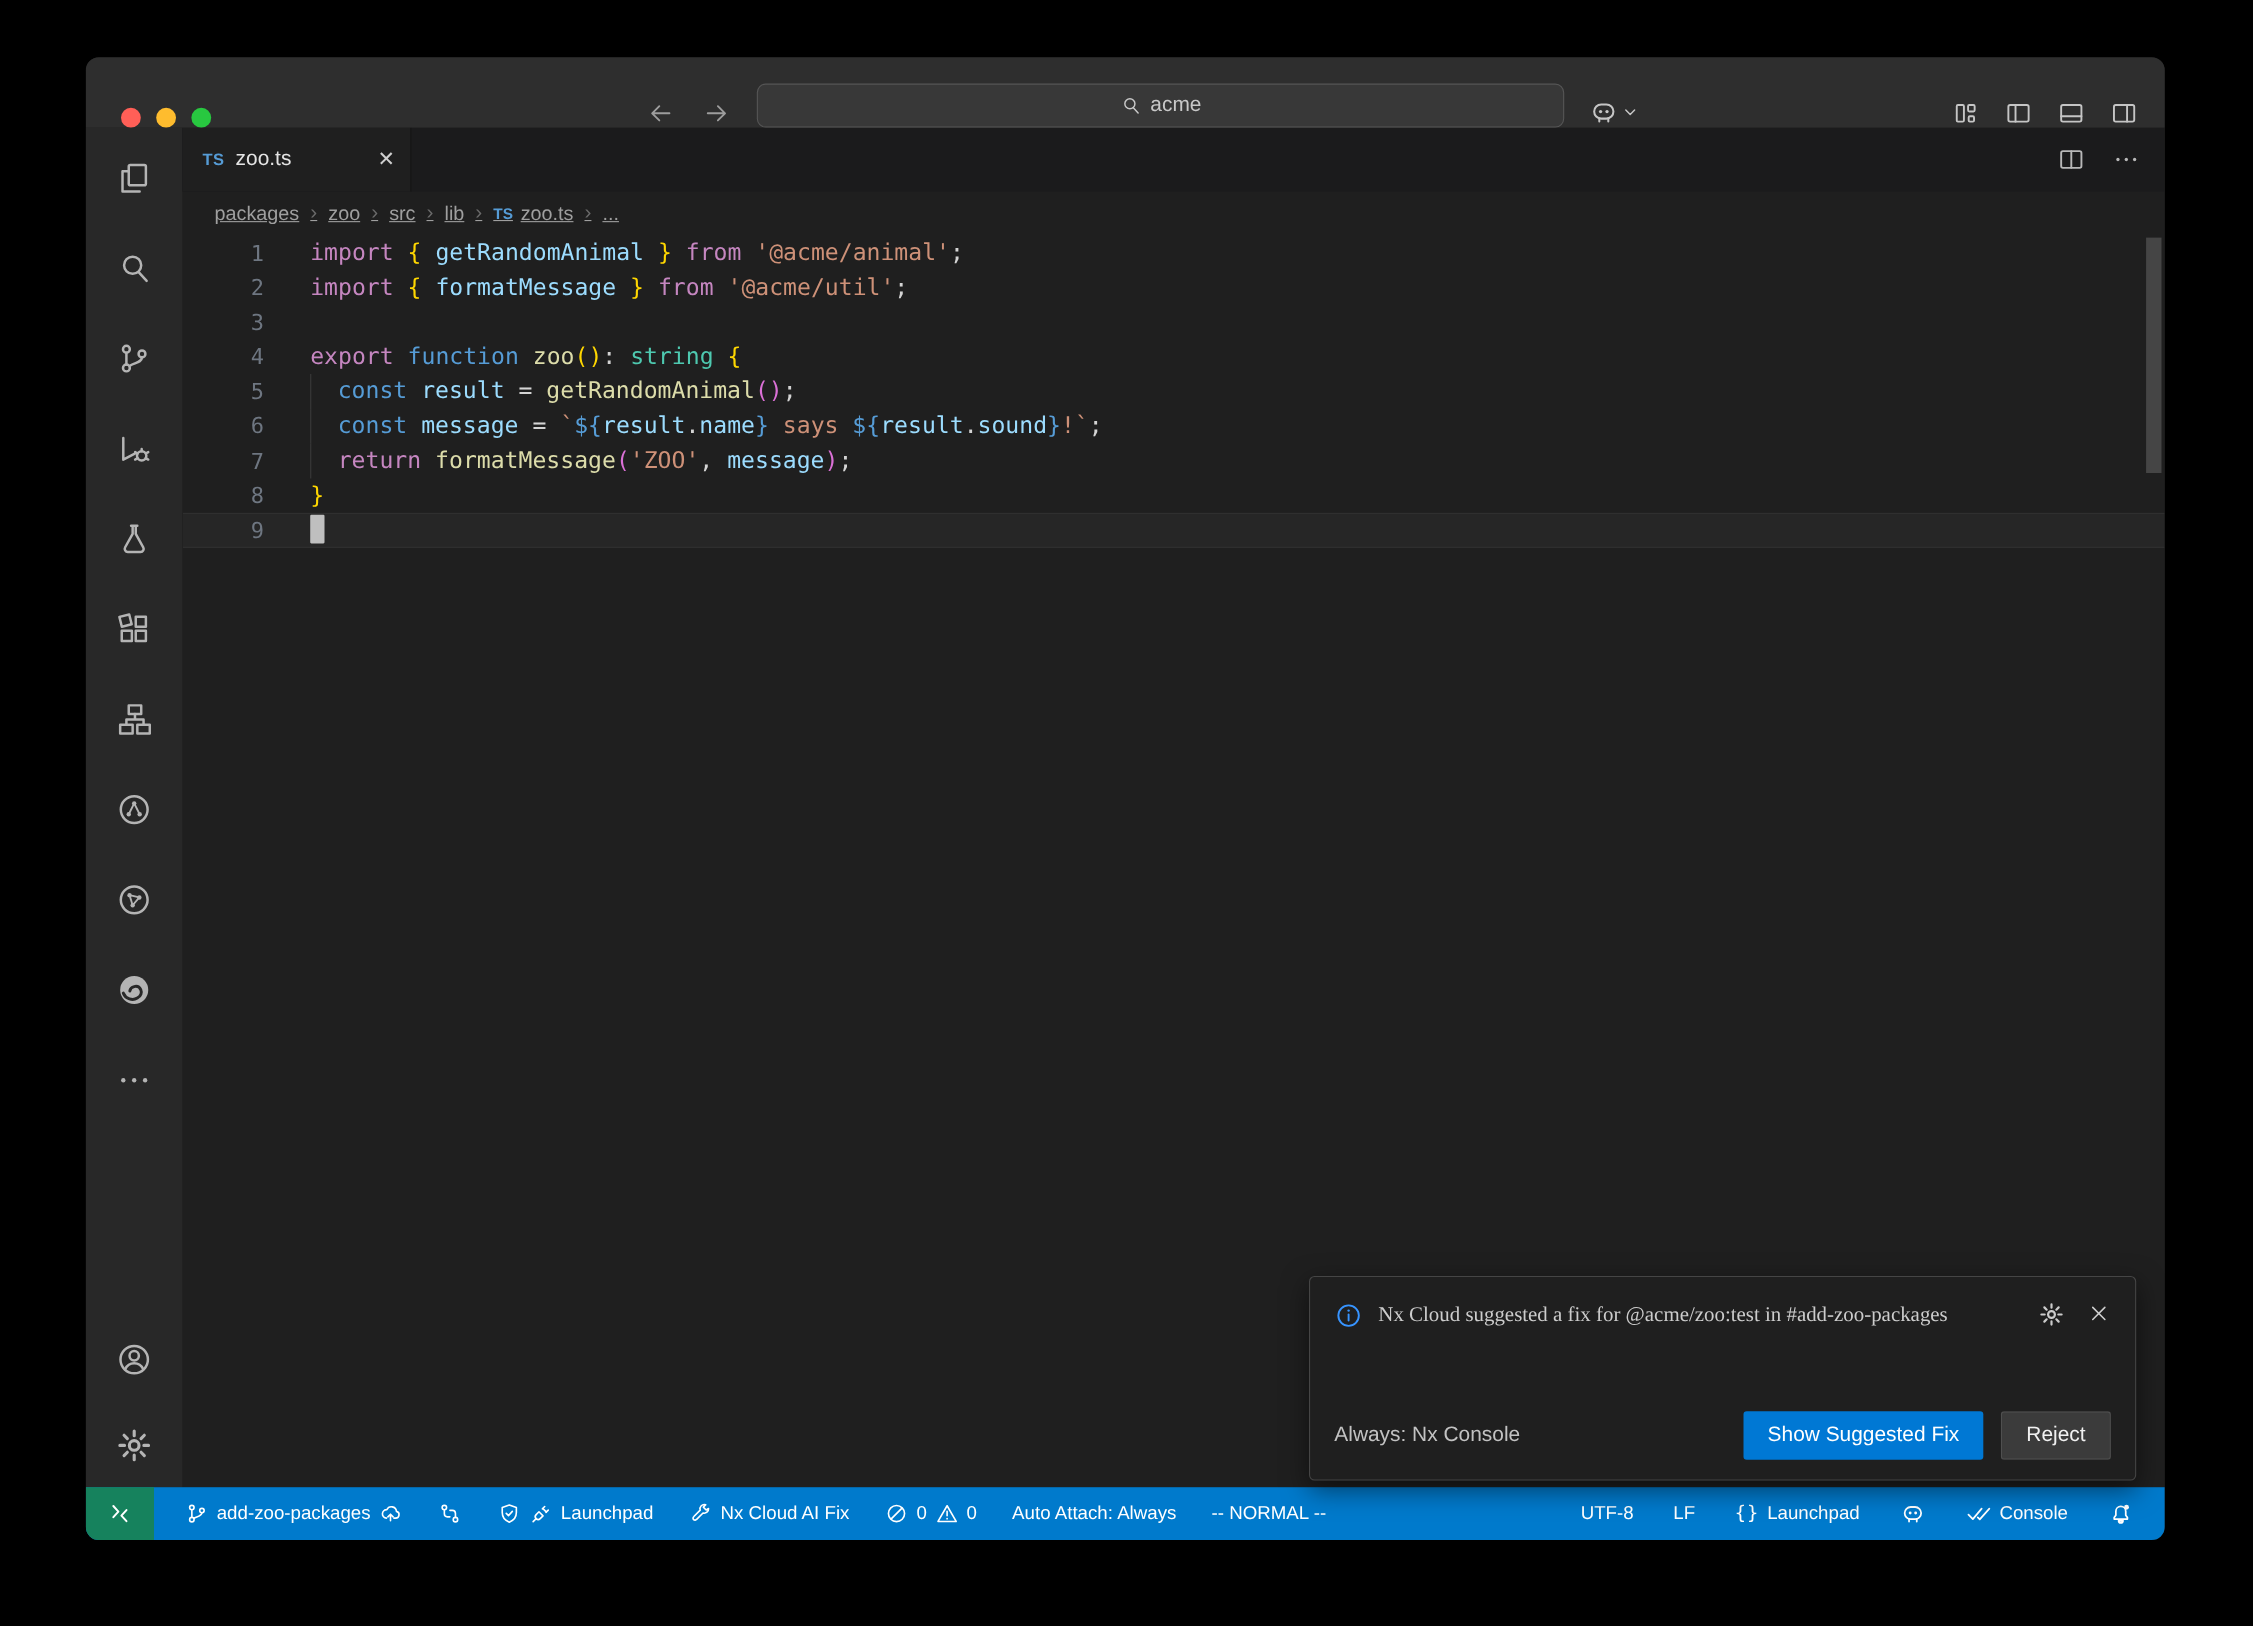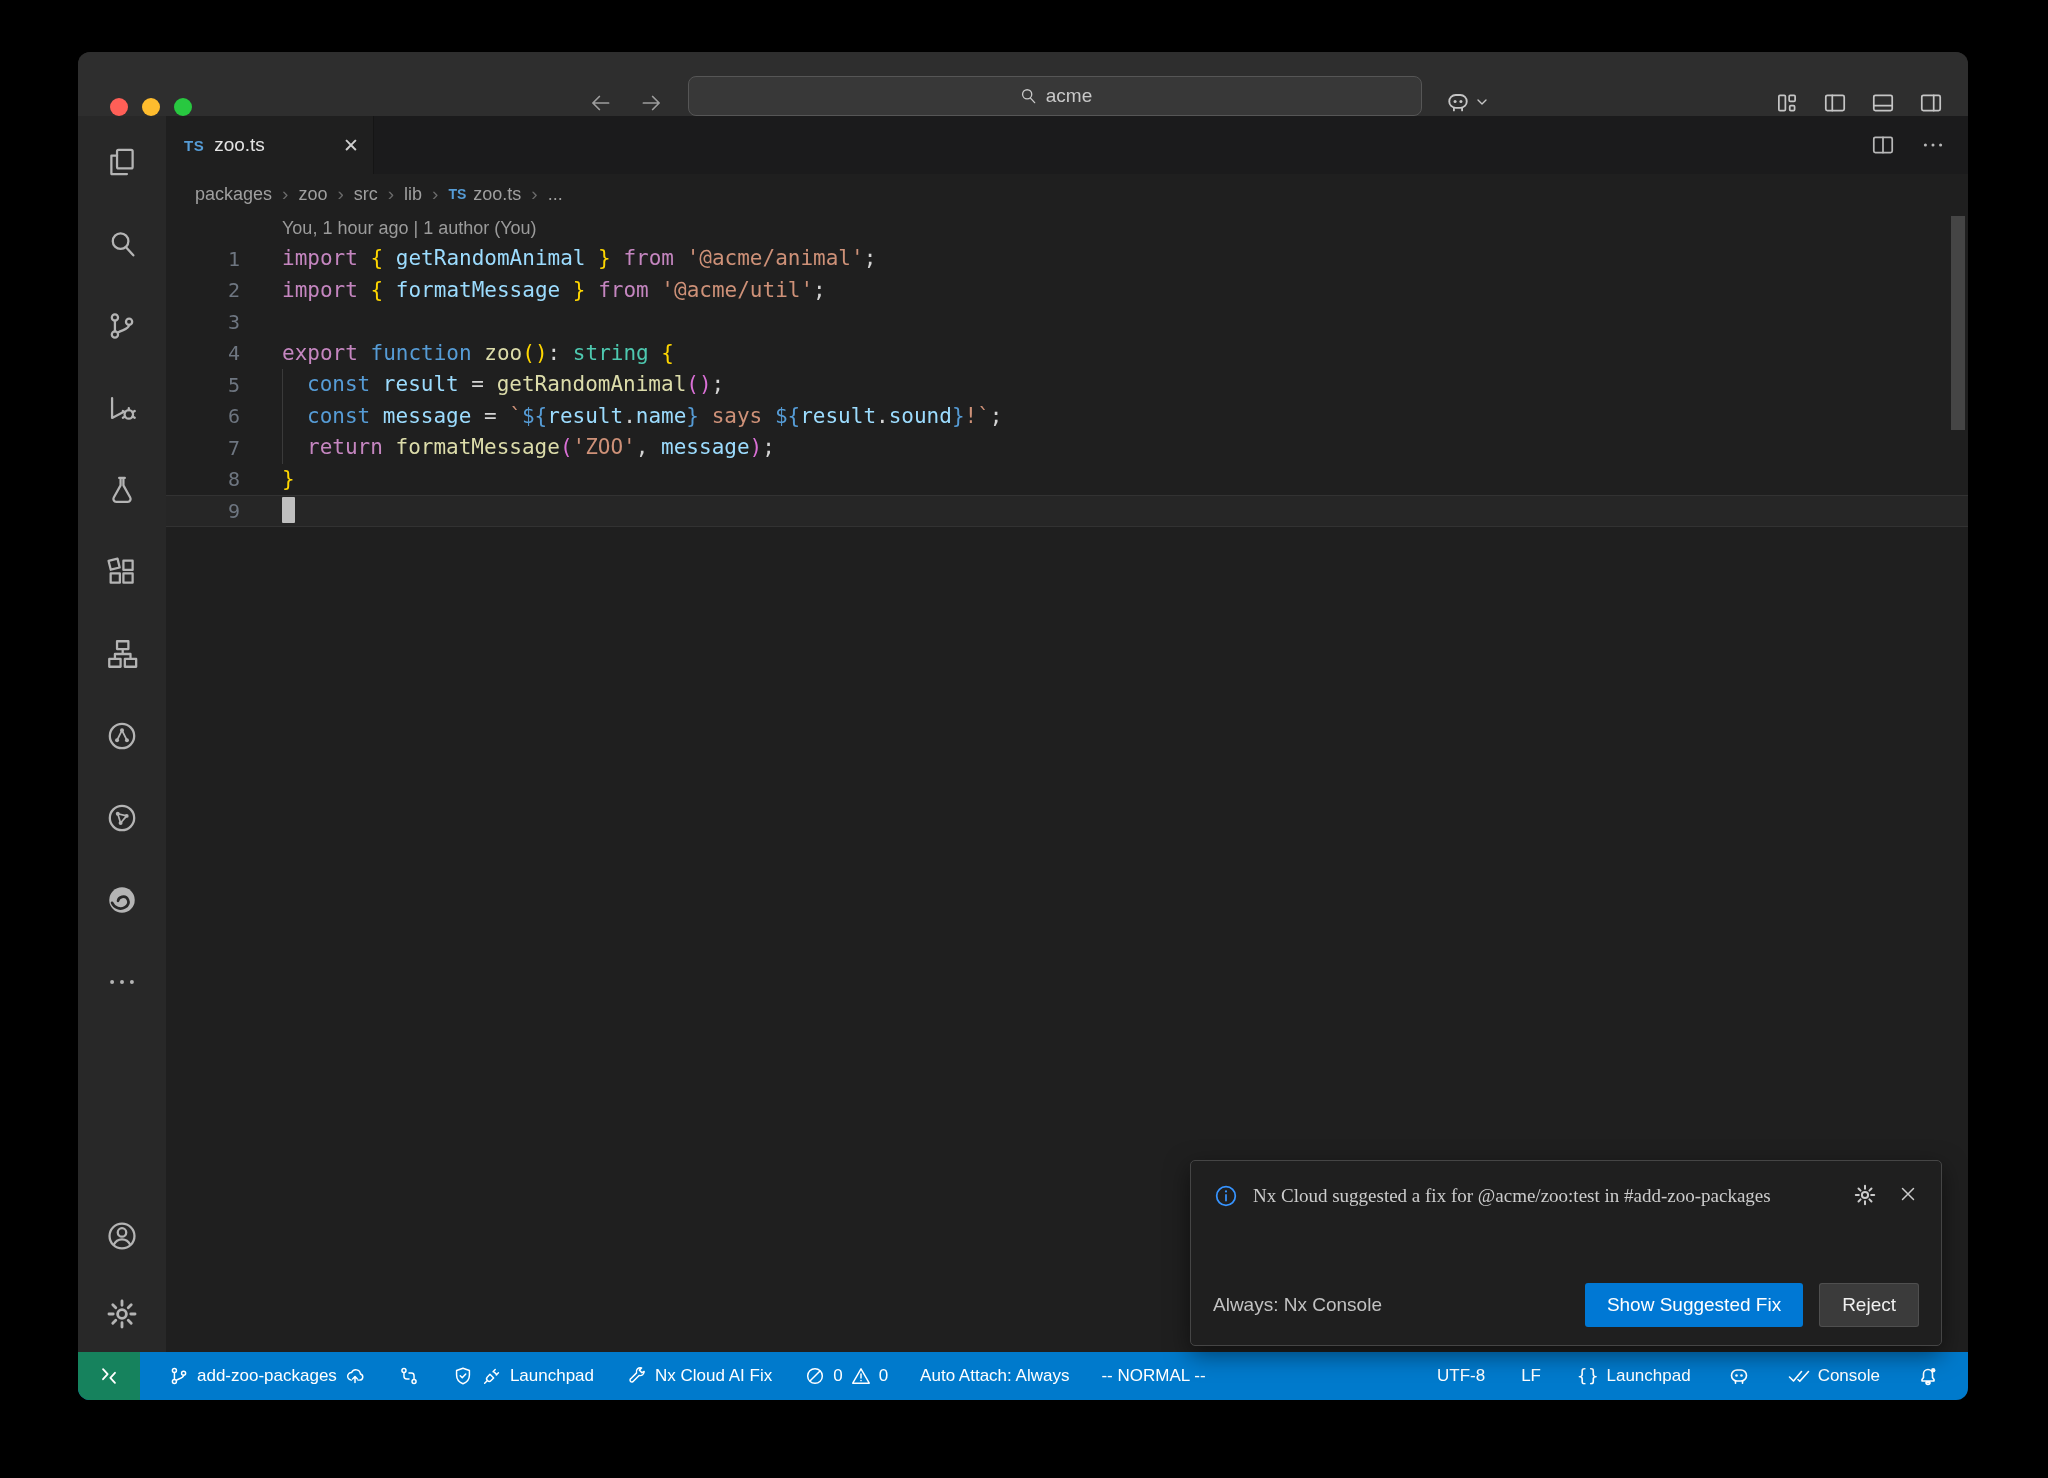--- a/index.html
+++ b/index.html
@@ -32,21 +32,21 @@
   .ab-item{width:48px;height:48px;display:flex;align-items:center;justify-content:center;cursor:pointer;}
   
   .editor-group{flex:1;display:flex;flex-direction:column;min-width:0;background:#1f1f1f;}
   .tabbar{height:58px;flex:none;background:#1b1b1c;display:flex;align-items:stretch;}
   .tab{width:208px;background:#1f1f1f;display:flex;align-items:center;gap:10px;padding:0 14px 0 18px;
        border-right:1px solid #151515;font-size:19px;color:#e4e4e4;}
   .ts-badge{color:#569CD6;font-weight:bold;font-size:15px;letter-spacing:.5px;}
   .tab-close{margin-left:auto;color:#cfcfcf;font-size:19px;line-height:1;}
   .tab-actions{margin-left:auto;display:flex;align-items:center;gap:24px;padding-right:22px;color:#b8b8b8;}
   .breadcrumbs{height:40px;flex:none;display:flex;align-items:center;gap:10px;padding-left:29px;
-               font-size:18px;color:#9f9f9f;}
+               font-size:18px;color:#9f9f9f;text-decoration:underline;}
   .bc-sep{color:#6a6a6a;font-size:19px;}
   .bc-item{display:flex;align-items:center;gap:7px;cursor:pointer;}
   .bc-ts{color:#569CD6;font-weight:bold;font-size:14px;}
   
   .editor-content{flex:1;position:relative;overflow:hidden;font-family:"DejaVu Sans Mono", monospace;}
   .blame-row{height:29px;display:flex;align-items:center;margin-left:116px;
              font-family:"Liberation Sans", sans-serif;font-size:18px;color:#9b9b9b;}
   .line-row{display:flex;height:31.5px;align-items:center;}
   .line-row.current{background:rgba(255,255,255,0.035);
         box-shadow:inset 0 1px 0 rgba(255,255,255,0.06), inset 0 -1px 0 rgba(255,255,255,0.06);}
@@ -326,23 +326,20 @@
               <span class="bc-ts">TS</span>
               <span>zoo.ts</span>
             </span>
             <span class="bc-sep">›</span>
             <span class="bc-item">
               <span>...</span>
             </span>
           </div>
 
         <div class="editor-content">
-          <div class="blame-row">
-            <span>You, 1 hour ago | 1 author (You)</span>
-          </div>
           <div>
               <div class="line-row">
                 <div class="gutter">1</div>
                 <div class="code"><span style="color: rgb(197, 134, 192);">import </span><span style="color: rgb(255, 215, 0);">{ </span><span style="color: rgb(156, 220, 254);">getRandomAnimal</span><span style="color: rgb(255, 215, 0);"> }</span><span style="color: rgb(197, 134, 192);"> from </span><span style="color: rgb(206, 145, 120);">'@acme/animal'</span><span style="color: rgb(212, 212, 212);">;</span></div>
               </div>
               <div class="line-row">
                 <div class="gutter">2</div>
                 <div class="code"><span style="color: rgb(197, 134, 192);">import </span><span style="color: rgb(255, 215, 0);">{ </span><span style="color: rgb(156, 220, 254);">formatMessage</span><span style="color: rgb(255, 215, 0);"> }</span><span style="color: rgb(197, 134, 192);"> from </span><span style="color: rgb(206, 145, 120);">'@acme/util'</span><span style="color: rgb(212, 212, 212);">;</span></div>
               </div>
               <div class="line-row">

